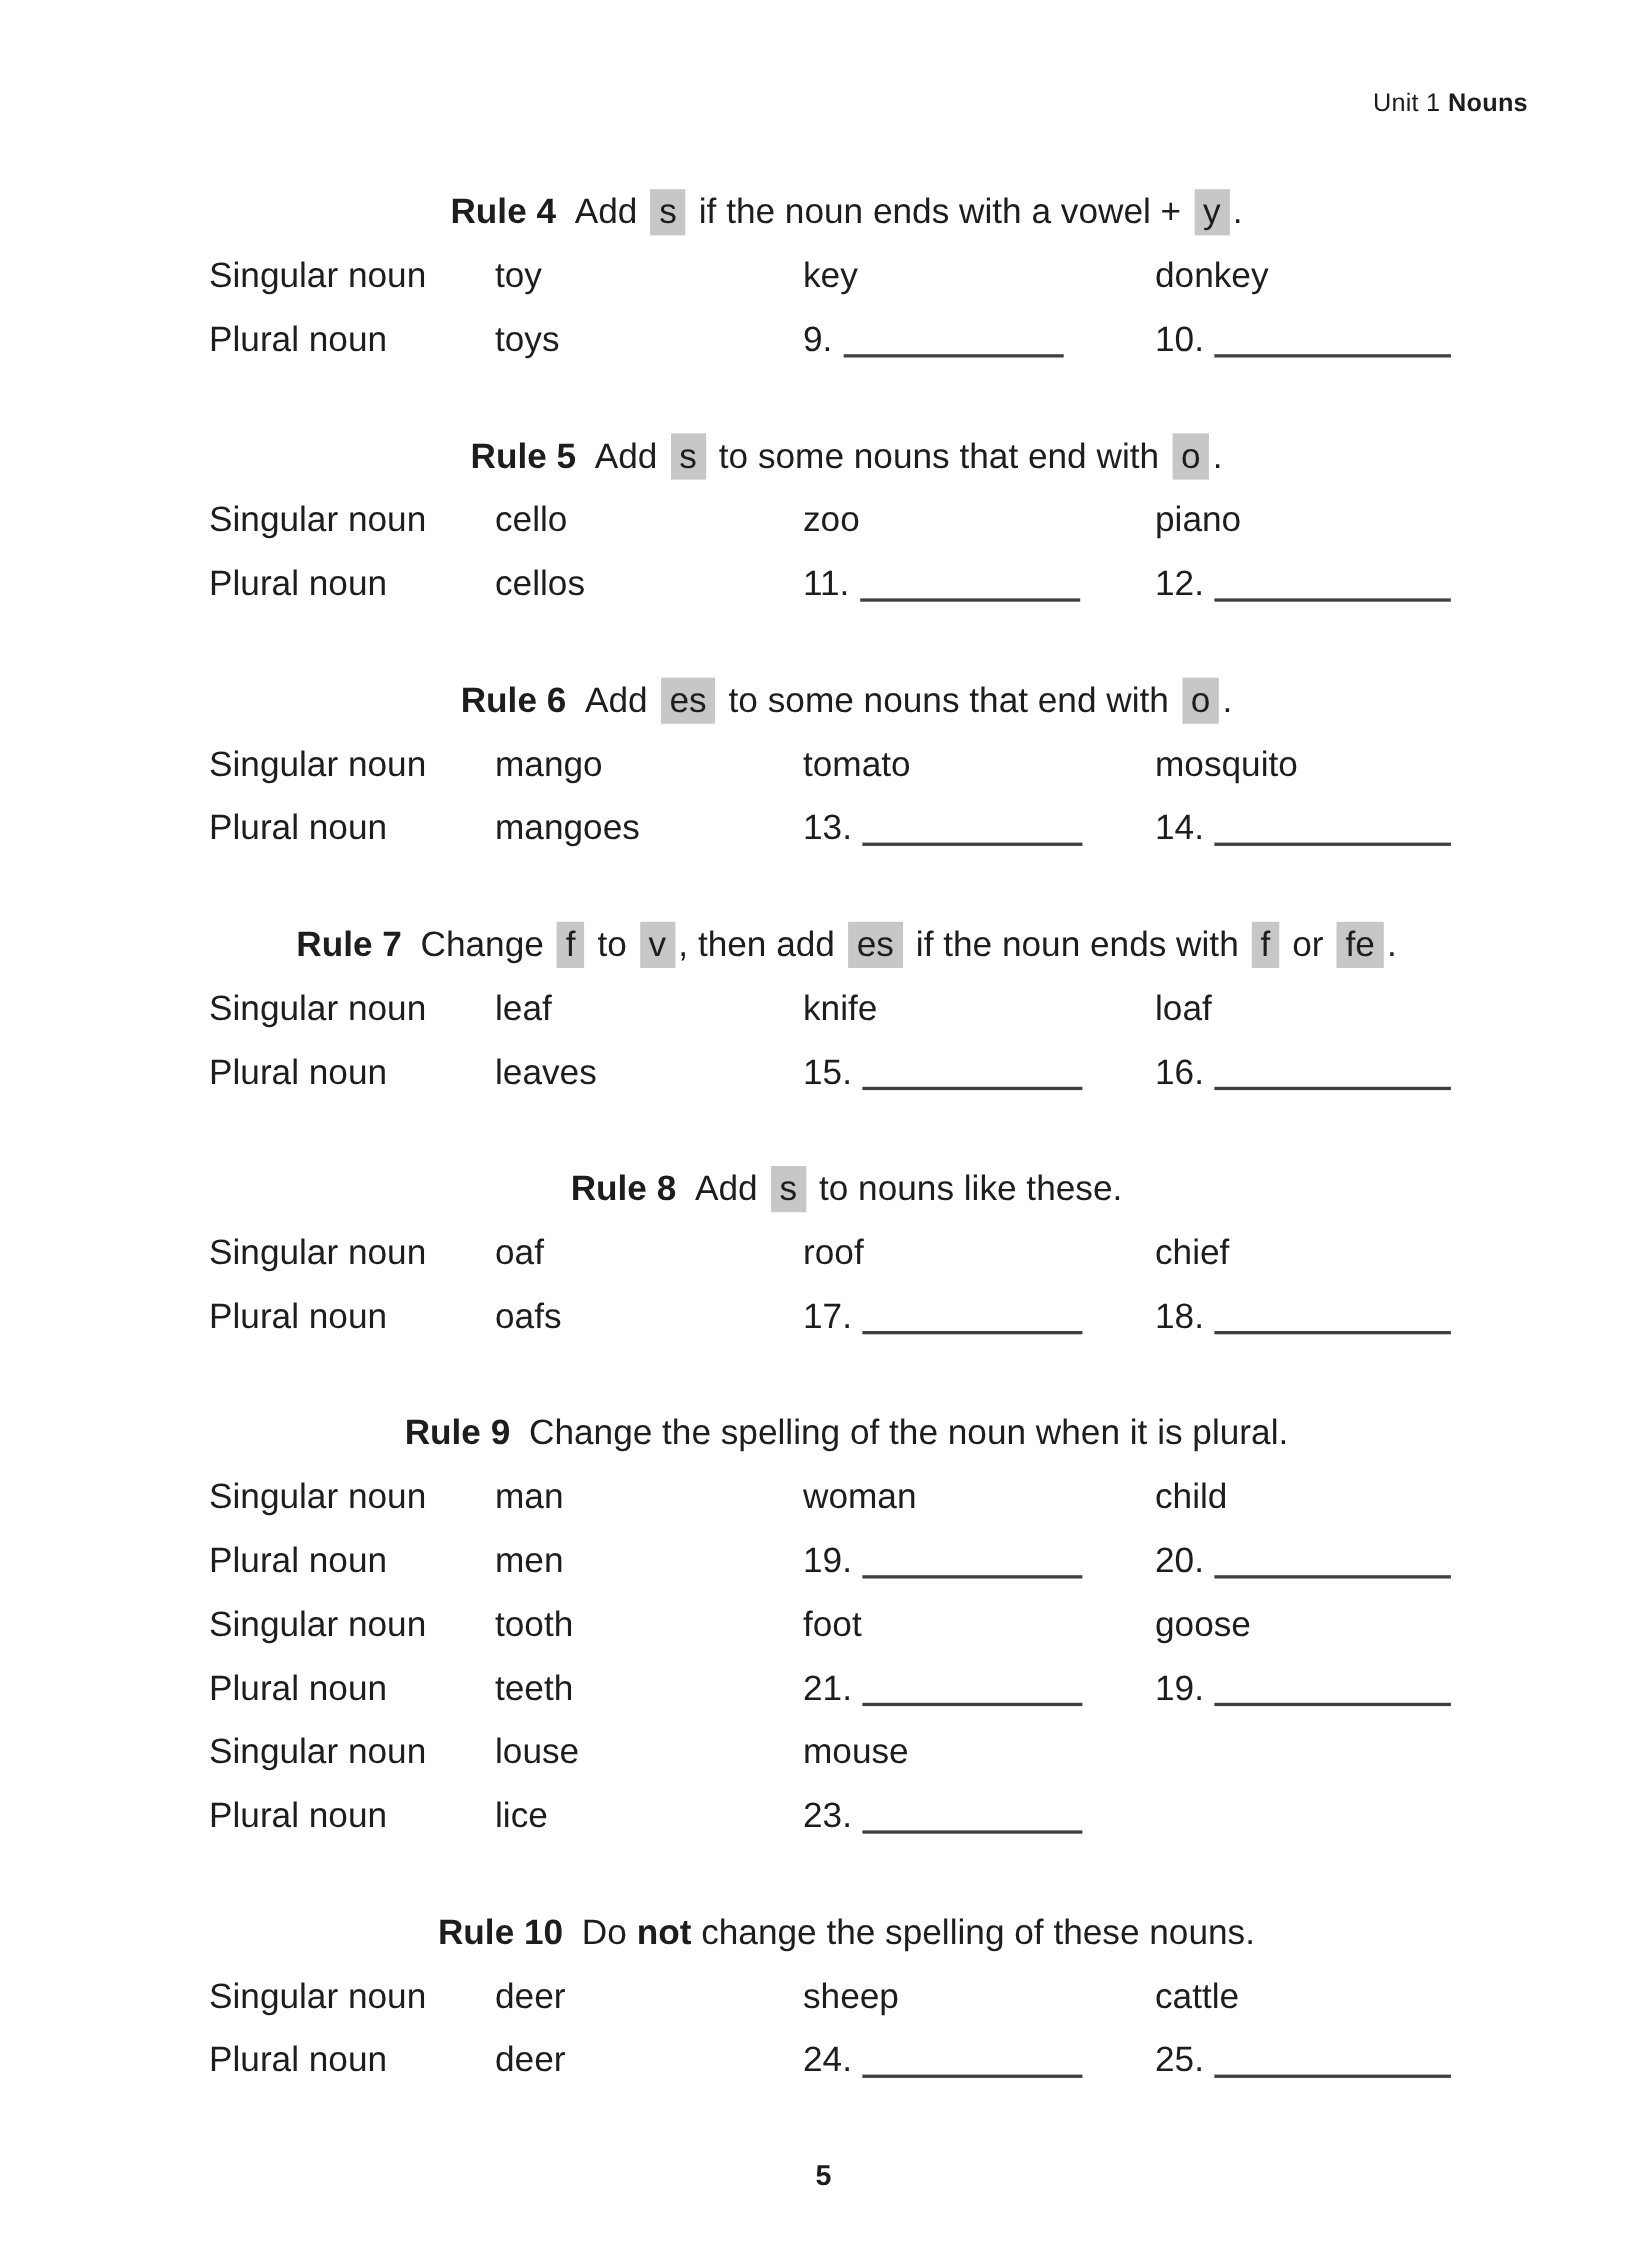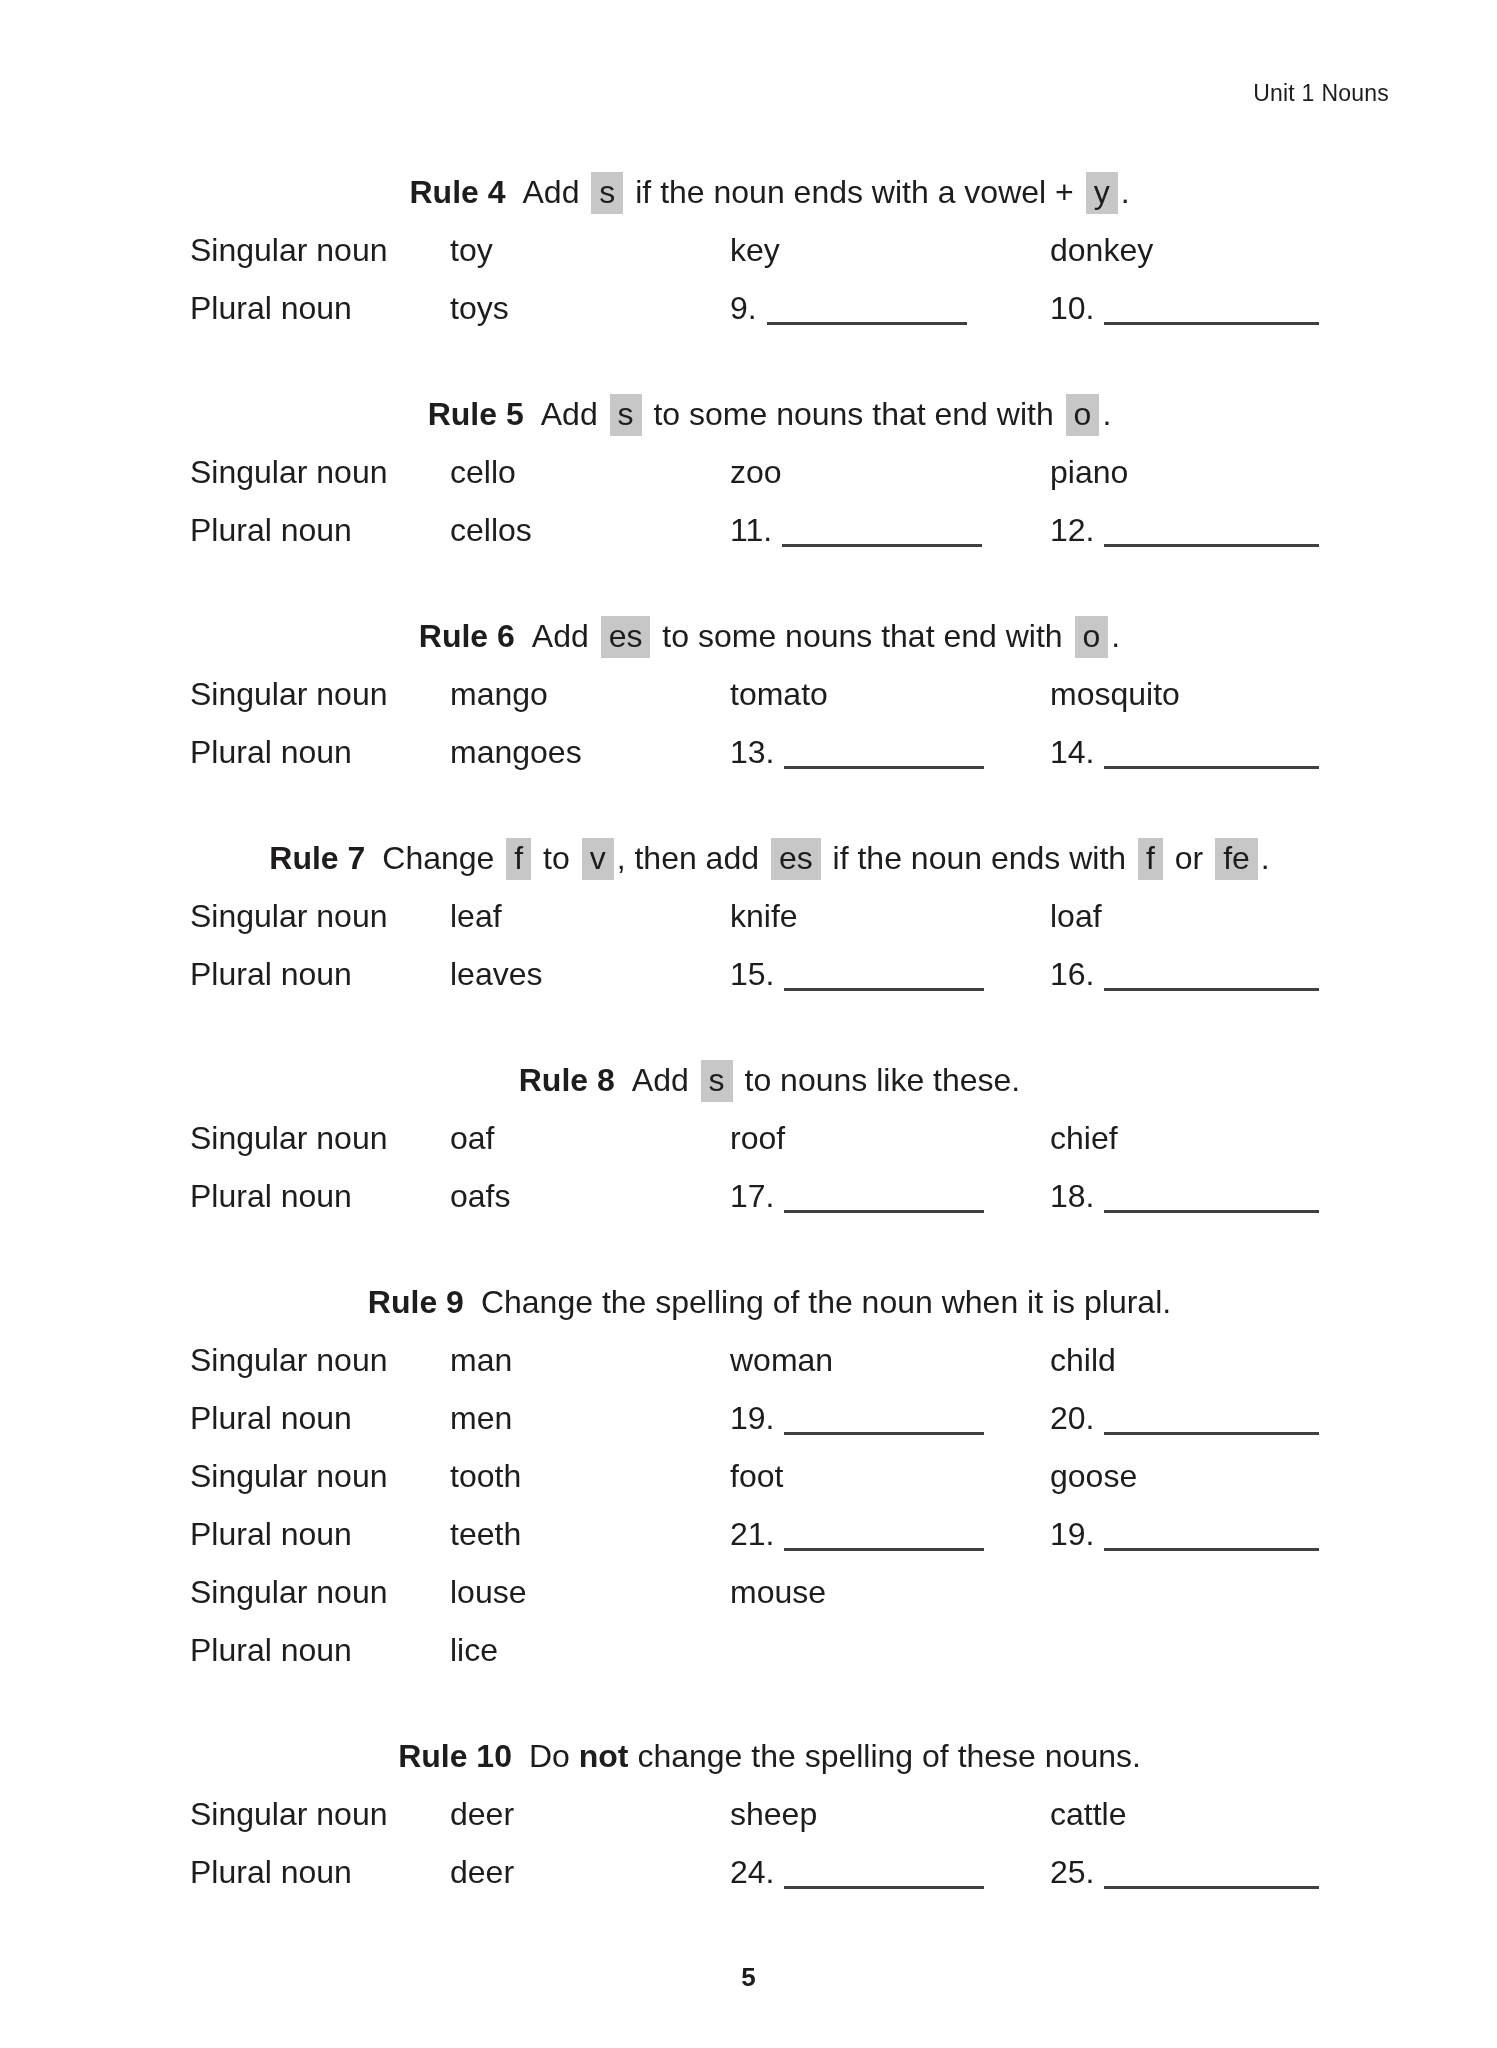--- a/index.html
+++ b/index.html
@@ -9,21 +9,21 @@
     background:#ffffff;
     font-family:"Liberation Sans", sans-serif;
     color:#1e1c1d;
     overflow:hidden;
   }
   .header{
     position:absolute;top:80px;right:108px;
     font-size:23px;letter-spacing:.2px;
     white-space:nowrap;
   }
-  .header .unit-title{font-weight:normal;margin-left:7px;}
+  .header .unit-title{font-weight:bold;margin-left:7px;}
   .content{
     position:absolute;left:127px;top:163px;width:1285px;
   }
   .rule{margin:0 0 48px 0;text-align:center;}
   .rule-heading{
     height:58px;line-height:58px;
     font-size:32px;white-space:nowrap;
   }
   .rule-title{font-weight:bold;margin-right:17px;}
   .rule-desc .hl{
@@ -164,20 +164,21 @@
           <span class="cell c3"><span class="num">19.</span><span class="blank b3"></span></span>
         </div>
         <div class="row">
           <span class="cell c-label">Singular noun</span>
           <span class="cell c1">louse</span>
           <span class="cell c2">mouse</span>
         </div>
         <div class="row">
           <span class="cell c-label">Plural noun</span>
           <span class="cell c1">lice</span>
+          <span class="cell c2"><span class="num">23.</span><span class="blank b2"></span></span>
         </div>
       </section>
       <section class="rule">
         <div class="rule-heading"><span class="rule-title">Rule 10</span><span class="rule-desc"><span>Do </span><span class="b">not</span><span> change the spelling of these nouns.</span></span></div>
         <div class="row">
           <span class="cell c-label">Singular noun</span>
           <span class="cell c1">deer</span>
           <span class="cell c2">sheep</span>
           <span class="cell c3">cattle</span>
         </div>

